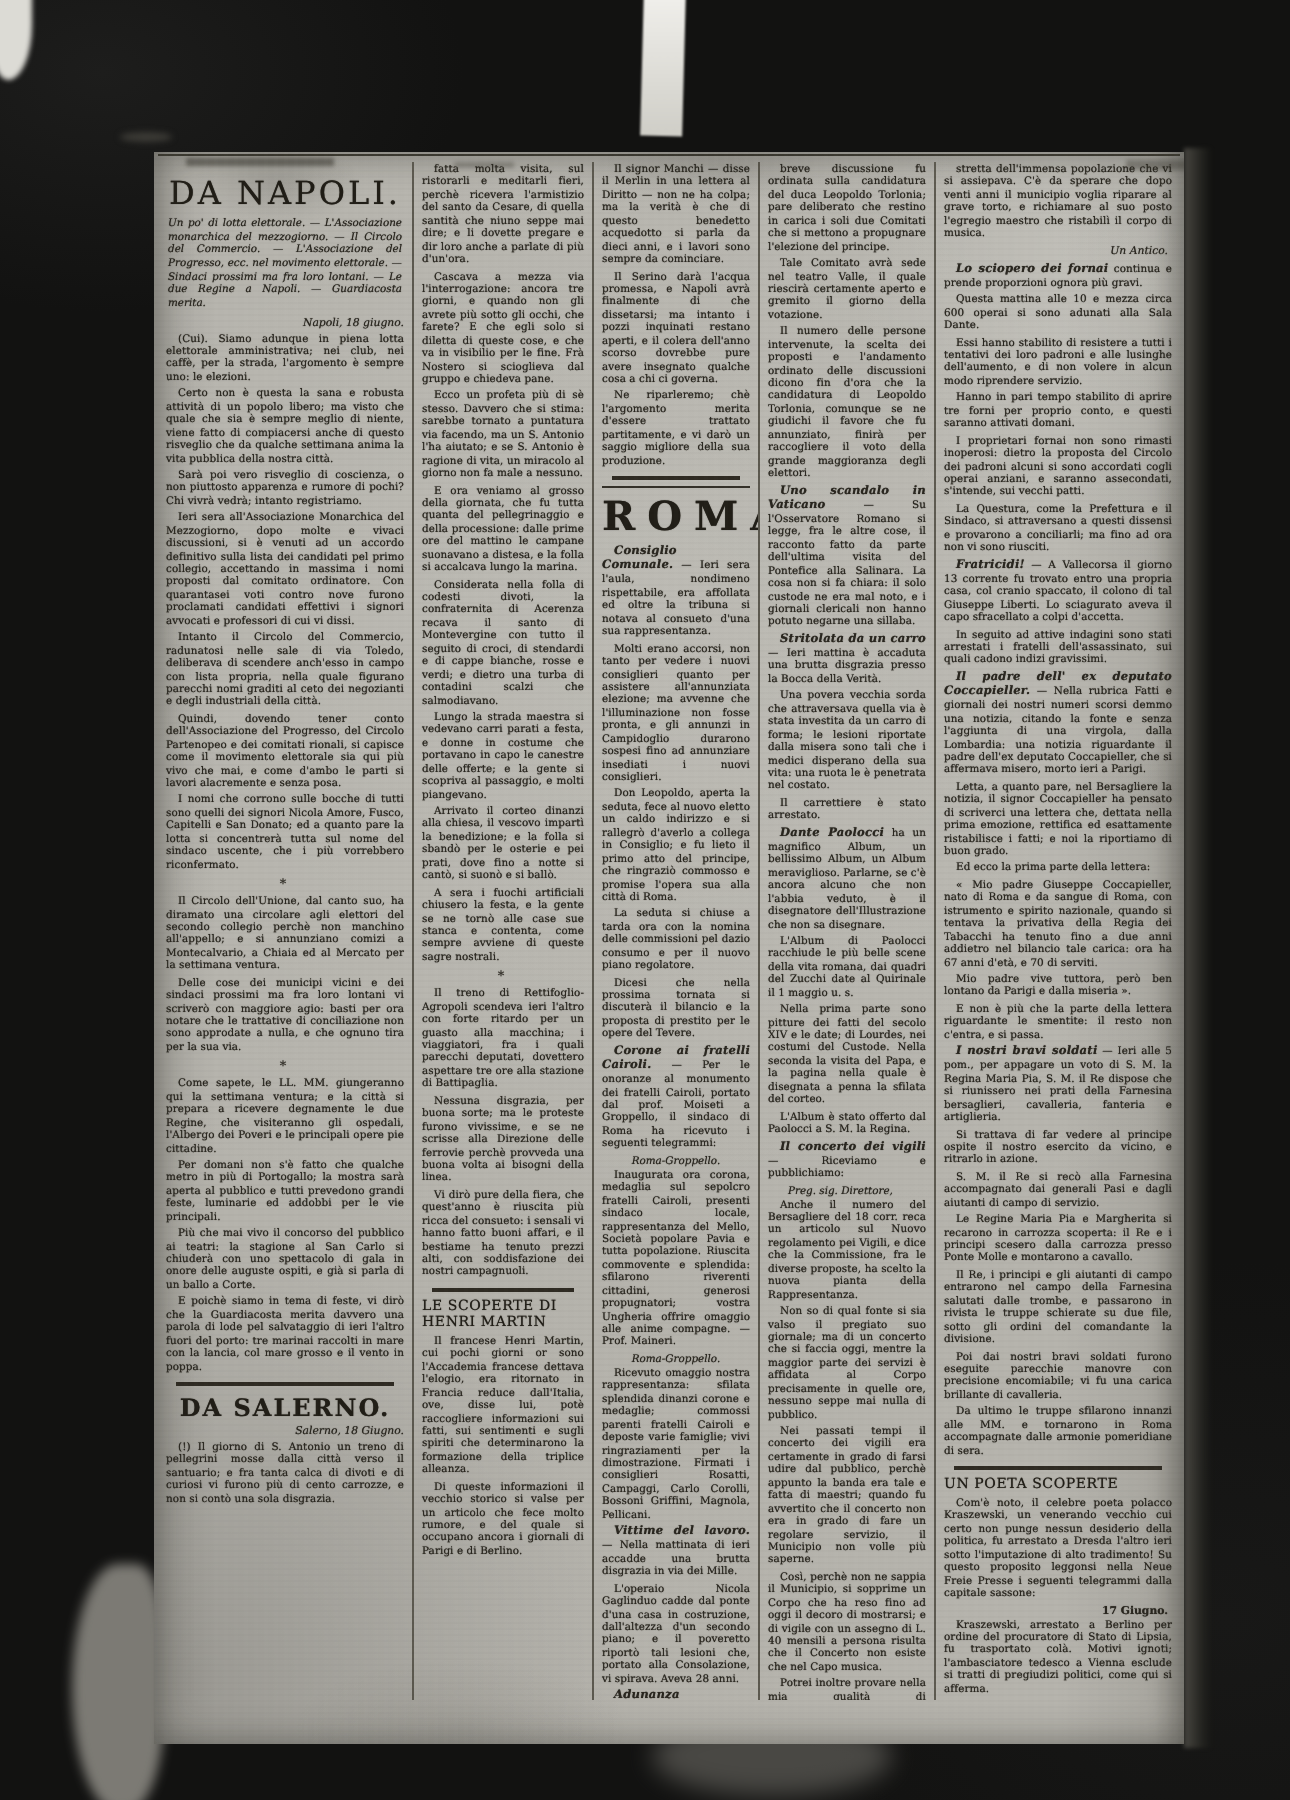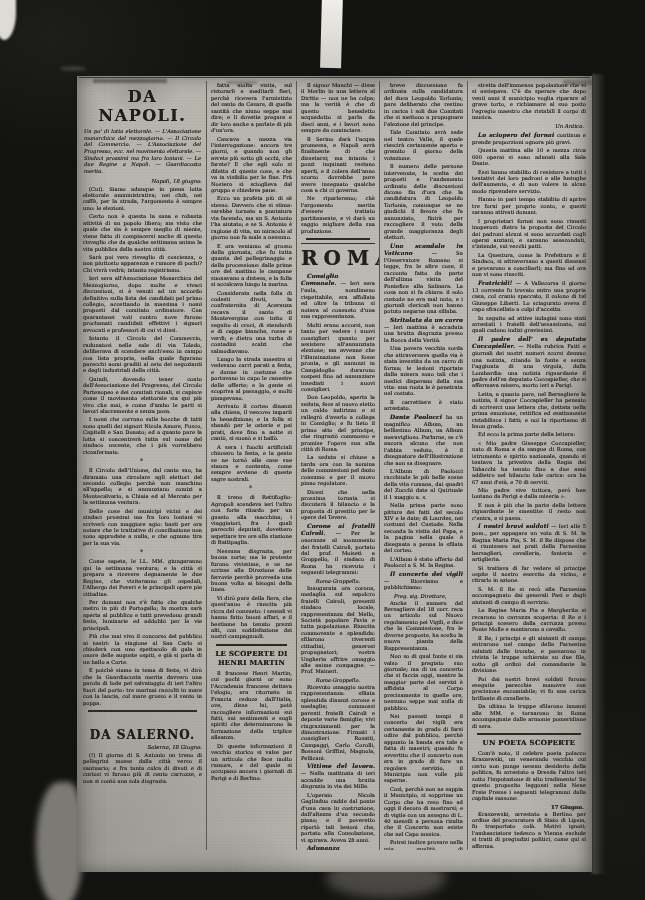--- a/index.html
+++ b/index.html
@@ -43,29 +43,29 @@
     padding-top:5px;height:13px;text-shadow:0 0 .6px rgba(30,28,22,.9);}
   .head-rule{border-top:1.4px solid #3a382f;margin:1px 2px 0 2px;}
 
   .cols{display:flex;align-items:stretch;height:772px;padding:3px 2px 0 2px;box-sizing:border-box;
     text-shadow:0 0 .45px rgba(38,35,28,.85);}
   .col{box-sizing:border-box;padding:1px 4px 0 4px;border-right:1px solid #5c594f;overflow:hidden;}
   .c1{width:128px;}.c2{width:90px;}.c3{width:83px;}.c4{width:88px;}.c5{flex:1;border-right:none;}
 
   .b{margin:0 0 2px 0;}
   .para{font-size:5.2px;line-height:1.24;text-align:justify;text-indent:6px;letter-spacing:.05px;}
-  .h1{font-size:16px;font-weight:bold;text-align:center;letter-spacing:1.5px;margin:5px 0 3px;color:#201d16;}
-  .h1b{font-size:12px;font-weight:bold;text-align:center;letter-spacing:1px;margin:16px 0 2px;color:#201d16;}
+  .h1{font-size:16px;font-weight:normal;text-align:center;letter-spacing:1.5px;margin:5px 0 3px;color:#201d16;}
+  .h1b{font-size:12px;font-weight:bold;text-align:center;letter-spacing:1px;margin:4px 0 2px;color:#201d16;}
   .roma{font-size:20px;font-weight:bold;text-align:center;letter-spacing:6px;margin:2px 0 3px;
     border-top:1px solid #332f27;padding-top:2px;color:#211e17;}
   .summary{font-style:italic;font-size:5.2px;line-height:1.28;text-align:justify;margin:2px 1px 3px;}
   .dateline{text-align:right;font-style:italic;font-size:5.4px;margin:2px 0;}
   .sep{text-align:center;font-size:6.5px;letter-spacing:2px;margin:2px 0;opacity:.9;}
   .rule{border-top:2.2px solid #2e2a22;margin:4px 5px 3px;}
-  .section{font-weight:bold;text-align:center;font-size:7px;letter-spacing:.3px;margin:1px 0 3px;color:#211e17;}
+  .section{font-weight:normal;font-size:7px;letter-spacing:.3px;margin:1px 0 3px;color:#211e17;}
   .place{text-align:center;font-style:italic;font-size:5.2px;margin:1px 0;}
   .sig{text-align:right;font-style:italic;font-size:5.4px;margin:1px 2px 3px 0;}
   .date{text-align:right;font-weight:bold;font-size:5.4px;margin:2px 2px 1px 0;}
   .salut{font-style:italic;font-size:5.2px;text-indent:10px;margin:1px 0;}
   .runin .rh{font-weight:bold;font-style:italic;font-size:5.8px;letter-spacing:.1px;}
 </style>
 </head>
 <body>
 
 <div class="stage">

